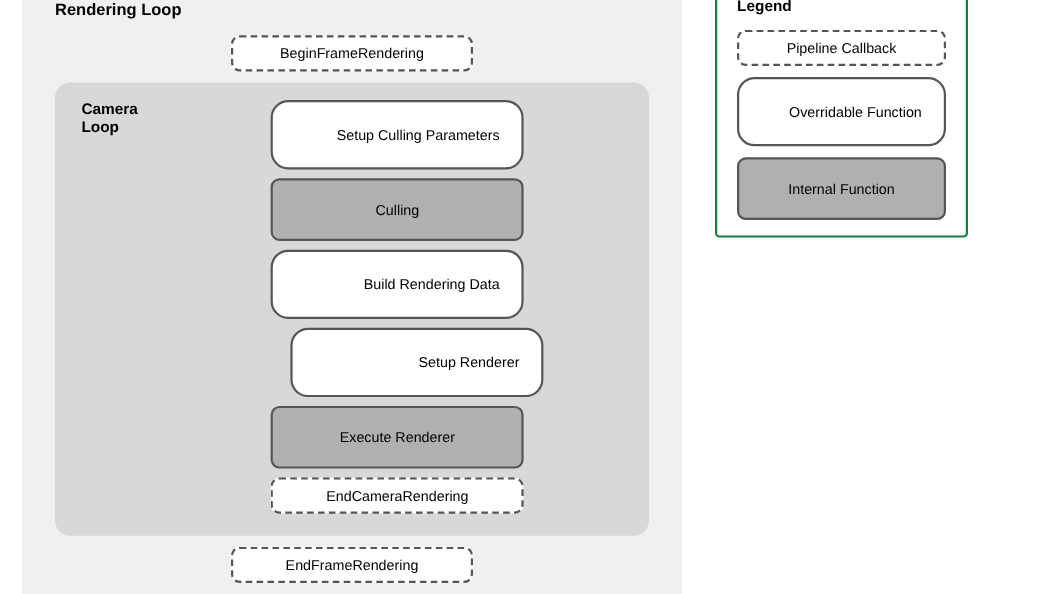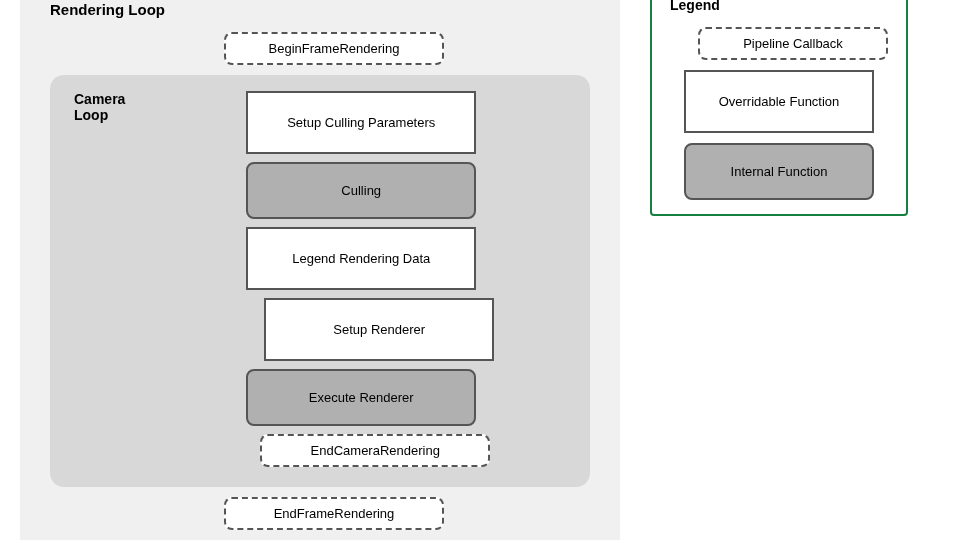--- a/index.html
+++ b/index.html
@@ -45,30 +45,29 @@
     }
 
     
     .box-pipeline {
       border: 2px dashed #555;
       background: #ffffff;
       border-radius: 8px;
       padding: 7px 20px;
       text-align: center;
       min-width: 220px;
-      margin-left: 28px;
     }
 
     
     .box-overridable {
       border: 2px solid #555;
       background: #ffffff;
-      border-radius: 0;
+      border-radius: 16px;
       padding: 22px 20px;
-      text-align: center;
+      text-align: right;
       min-width: 220px;
     }
 
     
     .box-internal {
       border: 2px solid #555;
       background: #b0b0b0;
       border-radius: 8px;
       padding: 19px 20px;
       text-align: center;
@@ -129,21 +128,21 @@
     <div class="box-pipeline">
       <span>BeginFrameRendering</span>
     </div>
 
     <div class="camera-loop">
       <div class="camera-loop-title">Camera Loop</div>
 
       <div id="camera-items" style="display:flex;flex-direction:column;align-items:center;gap:8px;width:100%;">
           <div class="box-overridable" style="min-width: 230px; width: 230px;"><span>Setup Culling Parameters</span></div>
           <div class="box-internal" style="min-width: 230px; width: 230px;"><span>Culling</span></div>
-          <div class="box-overridable" style="min-width: 230px; width: 230px;"><span>Legend Rendering Data</span></div>
+          <div class="box-overridable" style="min-width: 230px; width: 230px;"><span>Build Rendering Data</span></div>
           <div class="box-overridable" style="min-width: 230px; width: 230px; margin-left: 36px;"><span>Setup Renderer</span></div>
           <div class="box-internal" style="min-width: 230px; width: 230px;"><span>Execute Renderer</span></div>
           <div class="box-pipeline" style="min-width: 230px; width: 230px;"><span>EndCameraRendering</span></div>
         </div>
     </div>
 
     <div class="box-pipeline">
       <span>EndFrameRendering</span>
     </div>
   </div>

